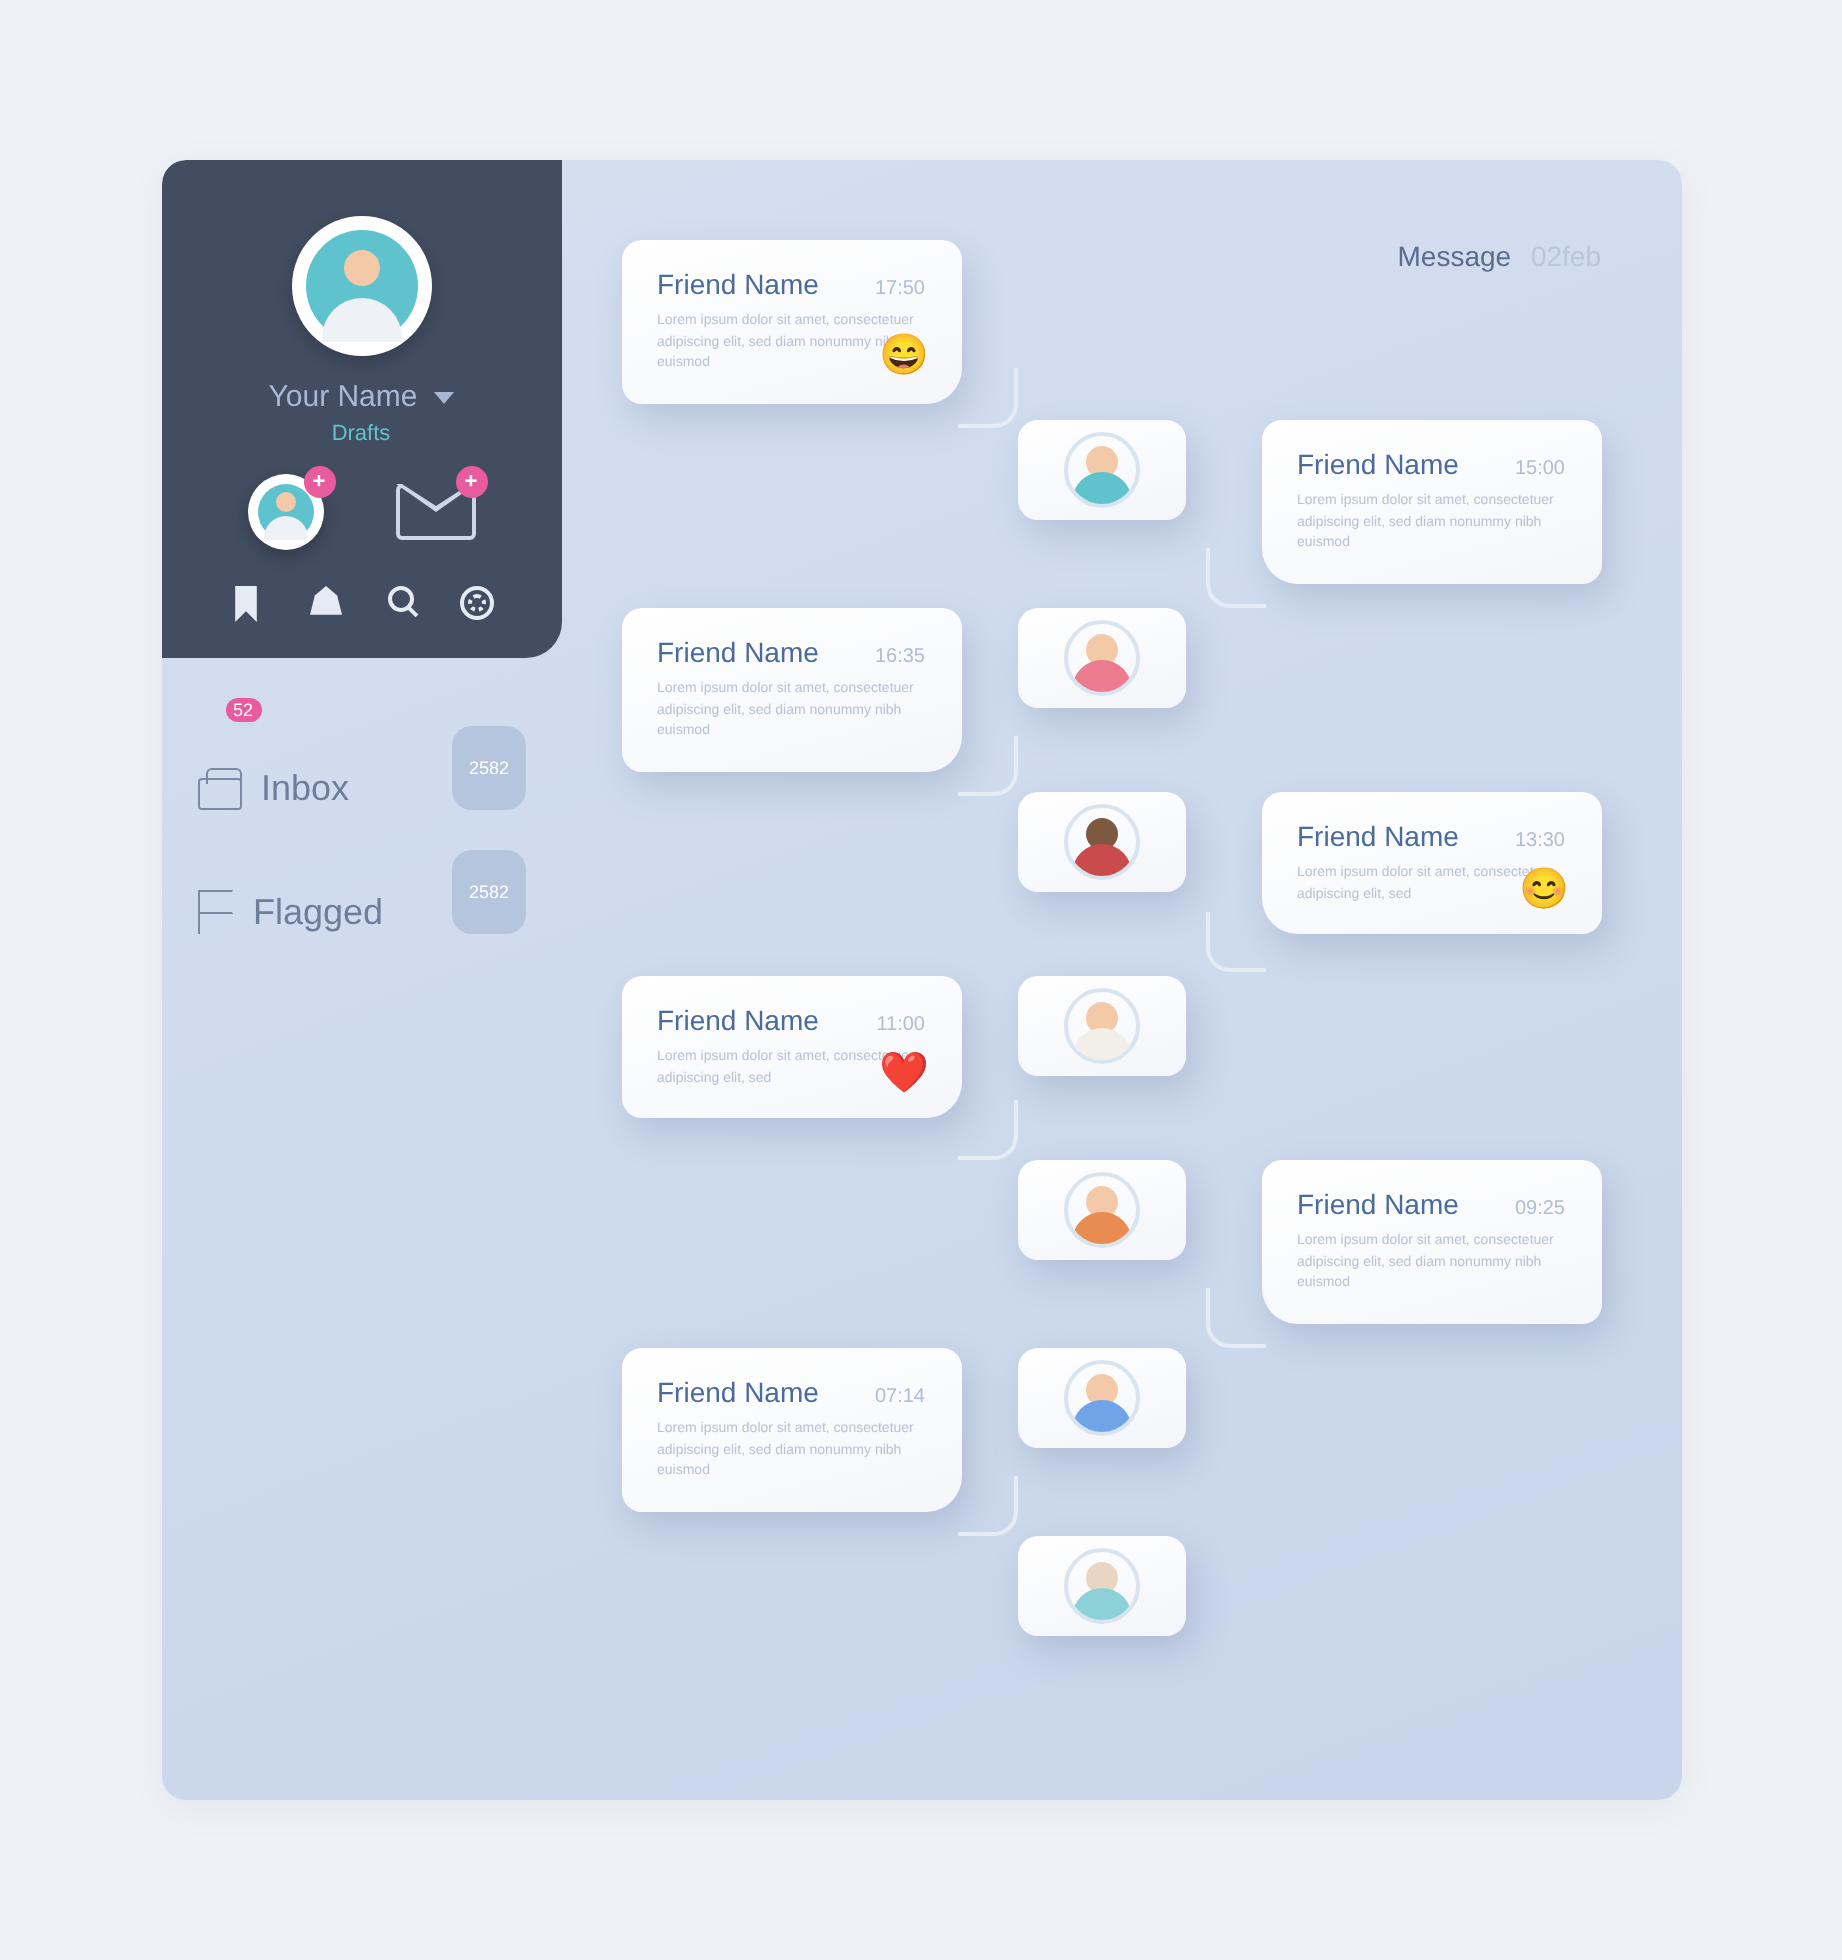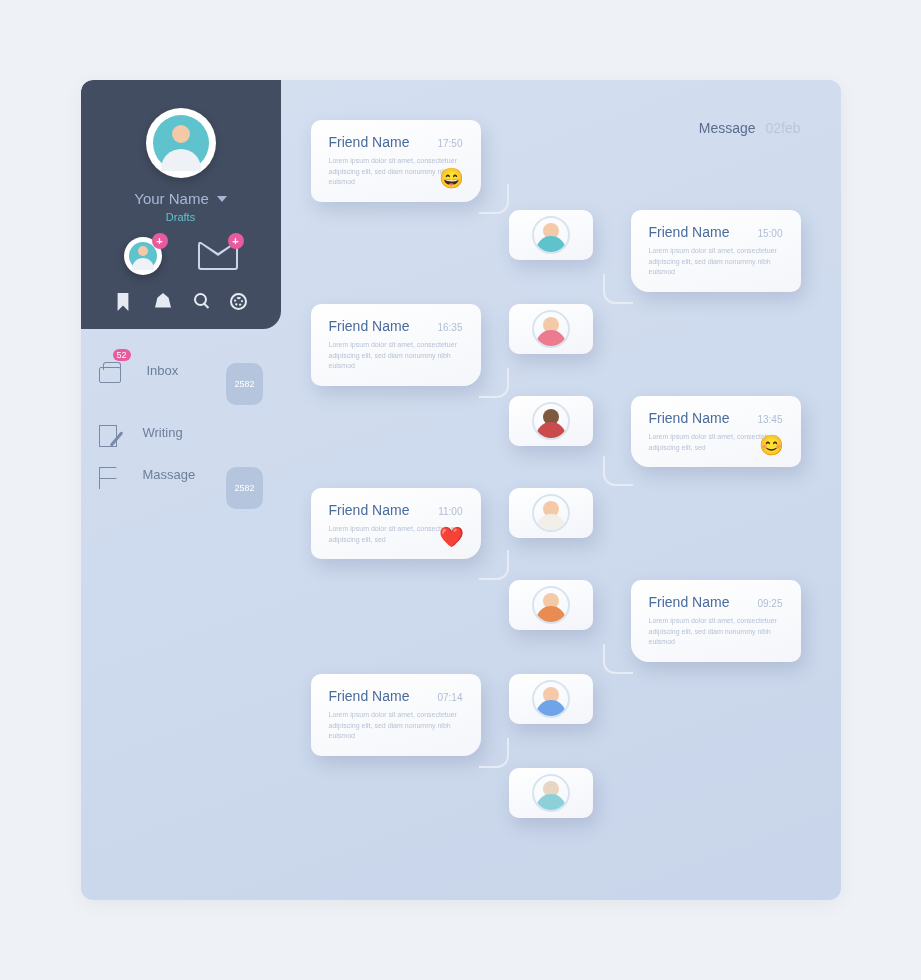--- a/index.html
+++ b/index.html
@@ -27,23 +27,23 @@
 .plus-badge{position:absolute;top:-4px;right:-6px;width:16px;height:16px;border-radius:50%;background:#e85b9e;color:#fff;font-size:11px;display:flex;align-items:center;justify-content:center;font-weight:bold}
 .tool-row{display:flex;justify-content:space-around;padding:0 4px}
 .tool{width:18px;height:18px;cursor:pointer}
 .bookmark{background:linear-gradient(#e6eaf3,#e6eaf3);clip-path:polygon(20% 0,80% 0,80% 100%,50% 70%,20% 100%)}
 .bell{position:relative;width:16px;height:16px;background:#e6eaf3;border-radius:50% 50% 0 0;clip-path:polygon(50% 0,85% 30%,100% 90%,0 90%,15% 30%)}
 .search-i{width:13px;height:13px;border:2px solid #e6eaf3;border-radius:50%;position:relative}
 .search-i::after{content:"";position:absolute;width:2px;height:7px;background:#e6eaf3;transform:rotate(-45deg);bottom:-5px;right:-2px}
 .gear{width:17px;height:17px;border:2px solid #e6eaf3;border-radius:50%;position:relative}
 .gear::before{content:"";position:absolute;inset:2px;border:2px dotted #e6eaf3;border-radius:50%}
 .nav{padding:24px 18px}
-.nav-item{display:flex;align-items:flex-start;gap:26px;padding:10px 0;cursor:pointer;position:relative}
+.nav-item{display:flex;align-items:flex-end;gap:10px;padding:10px 0;cursor:pointer;position:relative}
 .nav-icon{width:24px;height:24px;flex-shrink:0;position:relative}
-.nav-label{font-size:13px;color:#6e7e9a;flex:1}
+.nav-label{font-size:18px;color:#6e7e9a;flex:1}
 .badge{background:#b5c5de;color:#fff;font-size:9px;padding:16px 8px;border-radius:10px}
 .count-badge{position:absolute;top:-4px;left:14px;background:#e85b9e;color:#fff;font-size:9px;padding:1px 4px;border-radius:8px;min-width:16px;text-align:center}
 .inbox-i{border:1.5px solid #7a8aa5;border-radius:2px;width:22px;height:16px;margin-top:4px}
 .inbox-i::before{content:"";position:absolute;top:-6px;left:3px;width:16px;height:7px;border:1.5px solid #7a8aa5;border-bottom:none;border-radius:3px 3px 0 0}
 .write-i{border:1.5px solid #7a8aa5;width:18px;height:22px}
 .write-i::after{content:"";position:absolute;width:3px;height:18px;background:#7a8aa5;transform:rotate(40deg);right:-2px;top:4px;border-radius:2px}
 .sent-i{width:22px;height:20px;border-left:1.5px solid #7a8aa5;border-bottom:1.5px solid #7a8aa5;transform:skew(-30deg,10deg) rotate(-10deg)}
 .sent-i::before{content:"";position:absolute;width:24px;height:1.5px;background:#7a8aa5;top:0;left:0;transform:rotate(-38deg);transform-origin:left}
 .draft-i{border:1.5px solid #7a8aa5;width:18px;height:22px}
 .draft-i::before,.draft-i::after{content:"";position:absolute;height:1.5px;background:#7a8aa5;left:3px}
@@ -116,26 +116,22 @@
     </div>
 
     <div class="nav">
       <div class="nav-item">
         <div class="nav-icon inbox-i"></div>
         <div class="count-badge">52</div>
         <span class="nav-label">Inbox</span>
         <span class="badge">2582</span>
       </div>
       <div class="nav-item">
-        <div class="nav-icon write-i"></div>
-        <span class="nav-label">Writing</span>
-      </div>
-      <div class="nav-item">
         <div class="nav-icon flag-i"></div>
-        <span class="nav-label">Massage</span>
+        <span class="nav-label">Flagged</span>
         <span class="badge">2582</span>
       </div>
     </div>
   </div>
 
   <div class="main">
     <div class="header">
       <span class="lbl">Message</span>
       <span class="date">02feb</span>
     </div>
@@ -182,21 +178,21 @@
     <div class="av-circle c3" style="left:228px;top:316px">
         <div class="av-in">
           <div class="av-face"></div>
           <div class="av-body"></div>
         </div>
       </div>
 
     <div class="msg-card right" style="left:350px;top:316px">
       <div class="msg-head">
           <span class="msg-name">Friend Name</span>
-          <span class="msg-time">13:45</span>
+          <span class="msg-time">13:30</span>
         </div>
       <div class="msg-body">Lorem ipsum dolor sit amet, consectetuer adipiscing elit, sed</div>
       <span class="emoji" style="right:16px;bottom:10px">😊</span>
     </div>
     <div class="conn r" style="left:322px;top:376px"></div>
     <div class="av-circle c4" style="left:228px;top:408px">
         <div class="av-in">
           <div class="av-face"></div>
           <div class="av-body"></div>
         </div>

